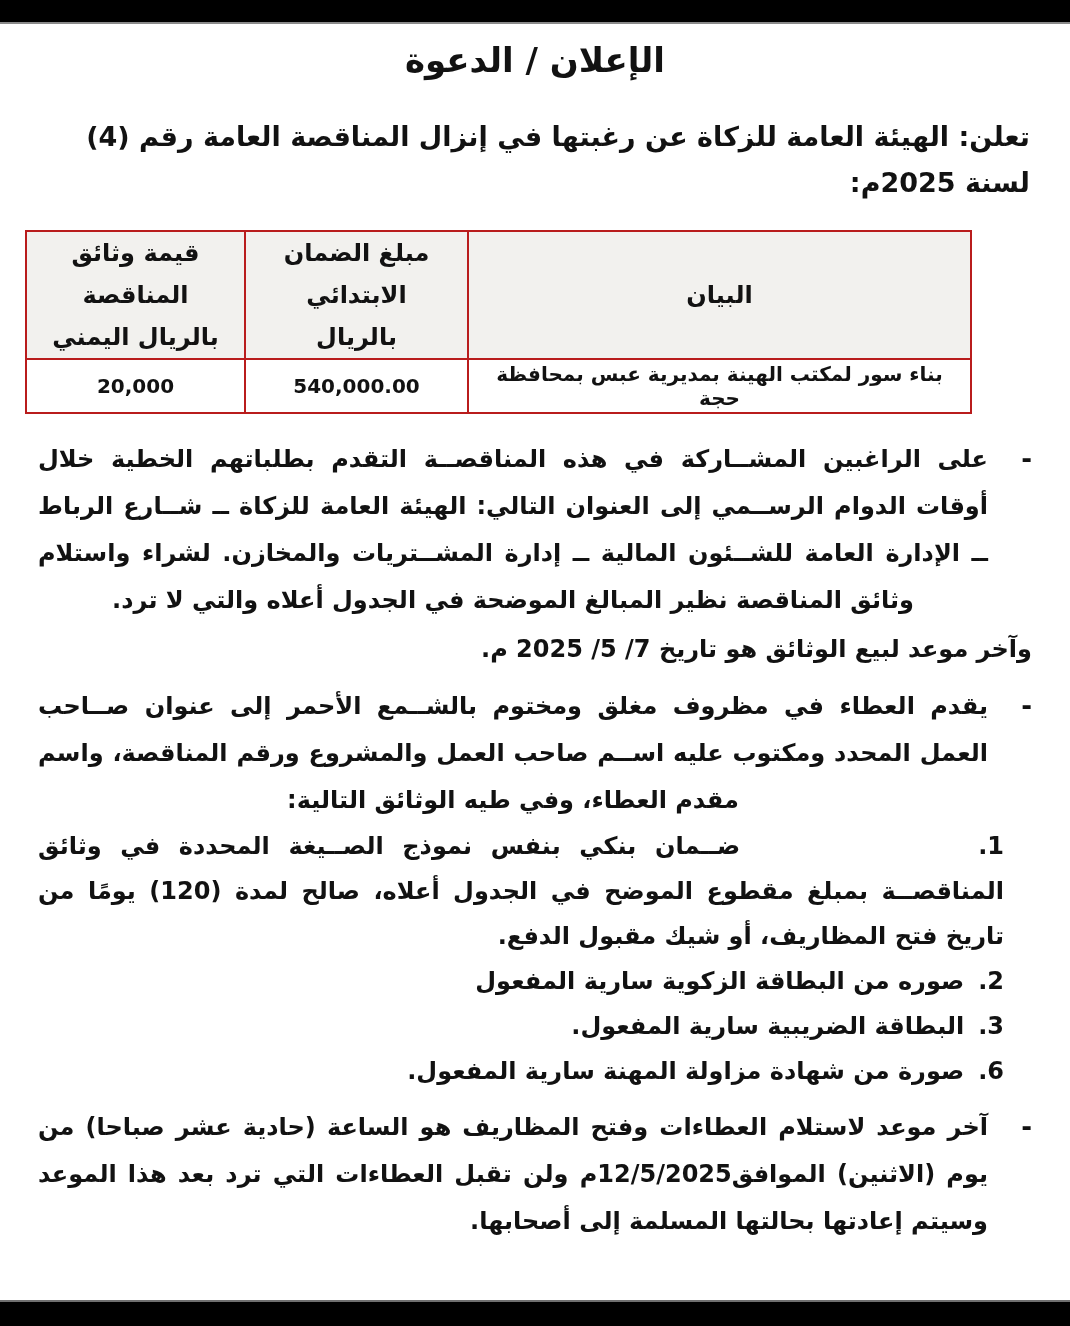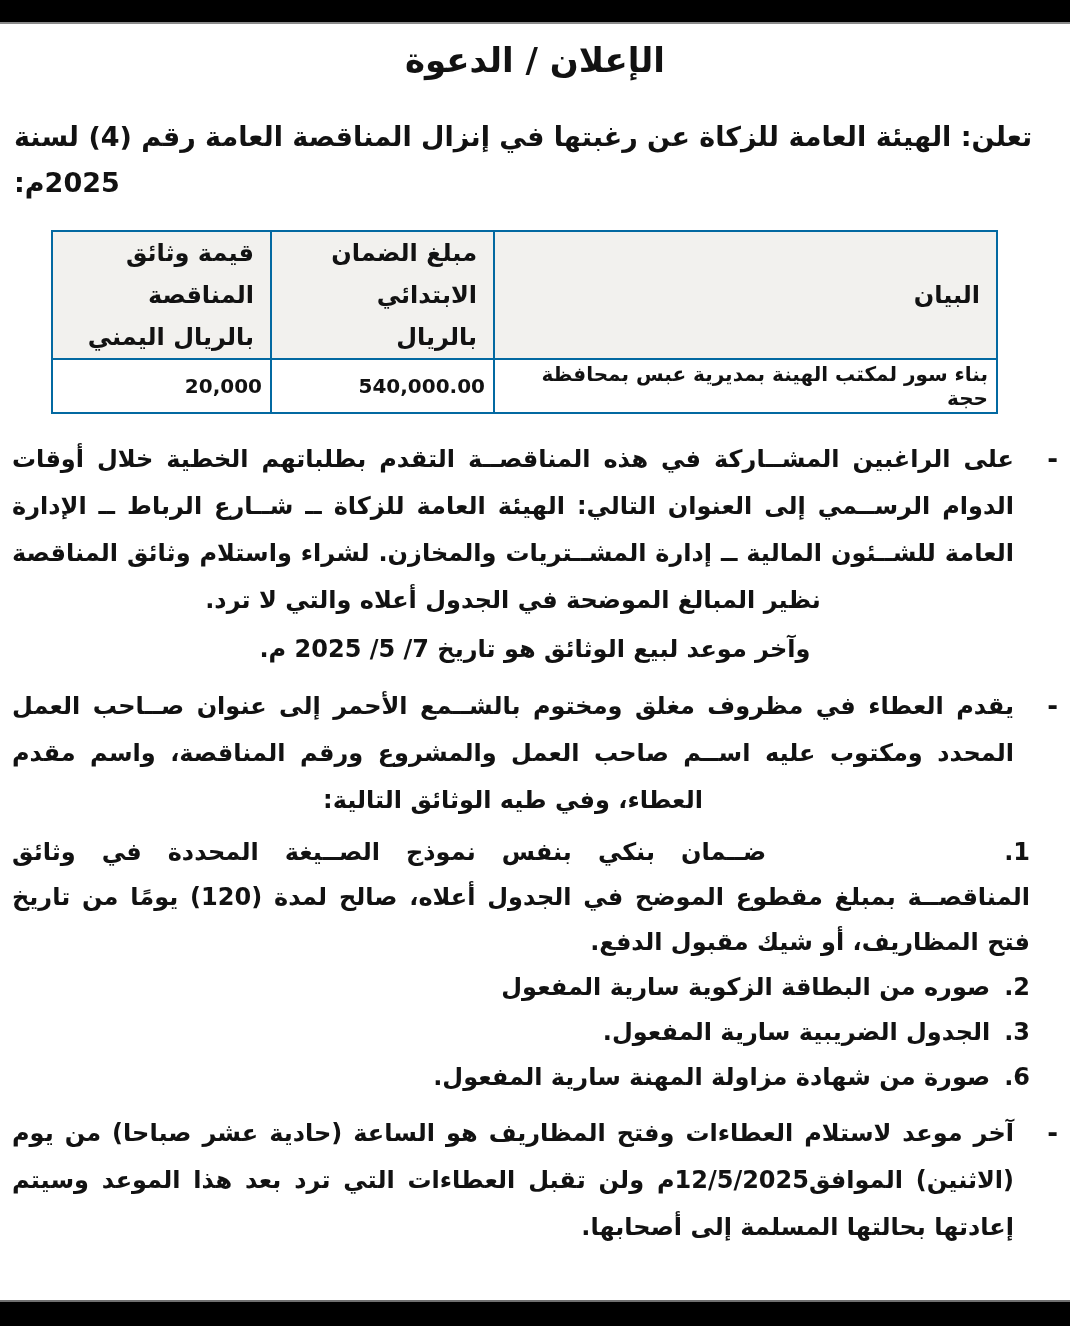--- a/index.html
+++ b/index.html
@@ -6,55 +6,55 @@
   body{
     width:1070px;height:1326px;position:relative;background:#ffffff;
     font-family:"DejaVu Sans", sans-serif;font-weight:bold;color:#121212;
     overflow:hidden;
   }
   .bar{position:absolute;left:0;right:0;background:#000;}
   .bar.top{top:0;height:22px;border-bottom:2px solid #8a8a8a;}
   .bar.bottom{bottom:0;height:24px;border-top:2px solid #707070;}
   .doc{
     position:absolute;top:24px;bottom:26px;left:0;right:0;
-    direction:rtl;padding:0 12px;box-sizing:border-box;overflow:hidden;border-radius:18px;
+    direction:rtl;padding:0 38px;box-sizing:border-box;overflow:hidden;border-radius:18px;
   }
   .title{
     text-align:center;font-size:34px;margin:16px 0 0;letter-spacing:.5px;
   }
   .intro{
-    font-size:27px;text-align:left;margin:34px 2px 0;line-height:46px;
+    font-size:27px;text-align:right;margin:34px 2px 0;line-height:46px;
   }
   table.tender{
     border-collapse:collapse;table-layout:fixed;width:945px;
     margin:24px 60px 0 auto;
   }
   table.tender th,table.tender td{
-    border:2px solid #0369a1;text-align:right;vertical-align:middle;
+    border:2px solid #b91c1c;text-align:center;vertical-align:middle;
   }
   table.tender th{
     background:#f2f1ee;font-size:24px;height:88px;line-height:42px;padding:0 16px;
   }
   table.tender td{font-size:20px;height:52px;padding:0 8px;}
   .brow{display:flex;align-items:flex-start;}
   .brow.m1{margin-top:22px;}
   .brow.m2{margin-top:10px;}
   .dash{
     width:44px;flex:0 0 44px;font-size:26px;line-height:47px;text-align:right;
     padding-left:4px;box-sizing:border-box;
   }
   .btext{
     flex:1;font-size:24px;line-height:47px;text-align:justify;
   }
   .center-last{text-align-last:center;}
   .right-last{text-align-last:right;}
   .dateline{
-    font-size:24px;line-height:47px;text-align:center;margin:2px 0 0;
+    font-size:24px;line-height:47px;text-align:right;margin:2px 0 0;
   }
-  .reqs{margin-top:6px;}
+  .reqs{}
   .req{
     padding-right:28px;font-size:24px;line-height:45px;text-align:justify;
     text-align-last:right;
   }
   .rnum{display:inline-block;direction:ltr;unicode-bidi:isolate;}
   .rgap{display:inline-block;height:1px;}
   .rgap.wide{width:238px;}
   .rgap.narrow{width:14px;}
 </style>
 </head>
@@ -103,21 +103,21 @@
   </div>
 
   <div class="reqs">
     <div class="req">
       <span class="rnum">.1</span><span class="rgap wide"></span><span>ضــمان بنكي بنفس نموذج الصــيغة المحددة في وثائق المناقصــة بمبلغ مقطوع الموضح في الجدول أعلاه، صالح لمدة (120) يومًا من تاريخ فتح المظاريف، أو شيك مقبول الدفع.</span>
     </div>
     <div class="req">
       <span class="rnum">.2</span><span class="rgap narrow"></span><span>صوره من البطاقة الزكوية سارية المفعول</span>
     </div>
     <div class="req">
-      <span class="rnum">.3</span><span class="rgap narrow"></span><span>الجدول الضريبية سارية المفعول.</span>
+      <span class="rnum">.3</span><span class="rgap narrow"></span><span>البطاقة الضريبية سارية المفعول.</span>
     </div>
     <div class="req">
       <span class="rnum">.6</span><span class="rgap narrow"></span><span>صورة من شهادة مزاولة المهنة سارية المفعول.</span>
     </div>
   </div>
 
   <div class="brow m2">
     <span class="dash">-</span>
     <div class="btext right-last">آخر موعد لاستلام العطاءات وفتح المظاريف هو الساعة (حادية عشر صباحا) من يوم (الاثنين) الموافق12/5/2025م ولن تقبل العطاءات التي ترد بعد هذا الموعد وسيتم إعادتها بحالتها المسلمة إلى أصحابها.</div>
   </div>

